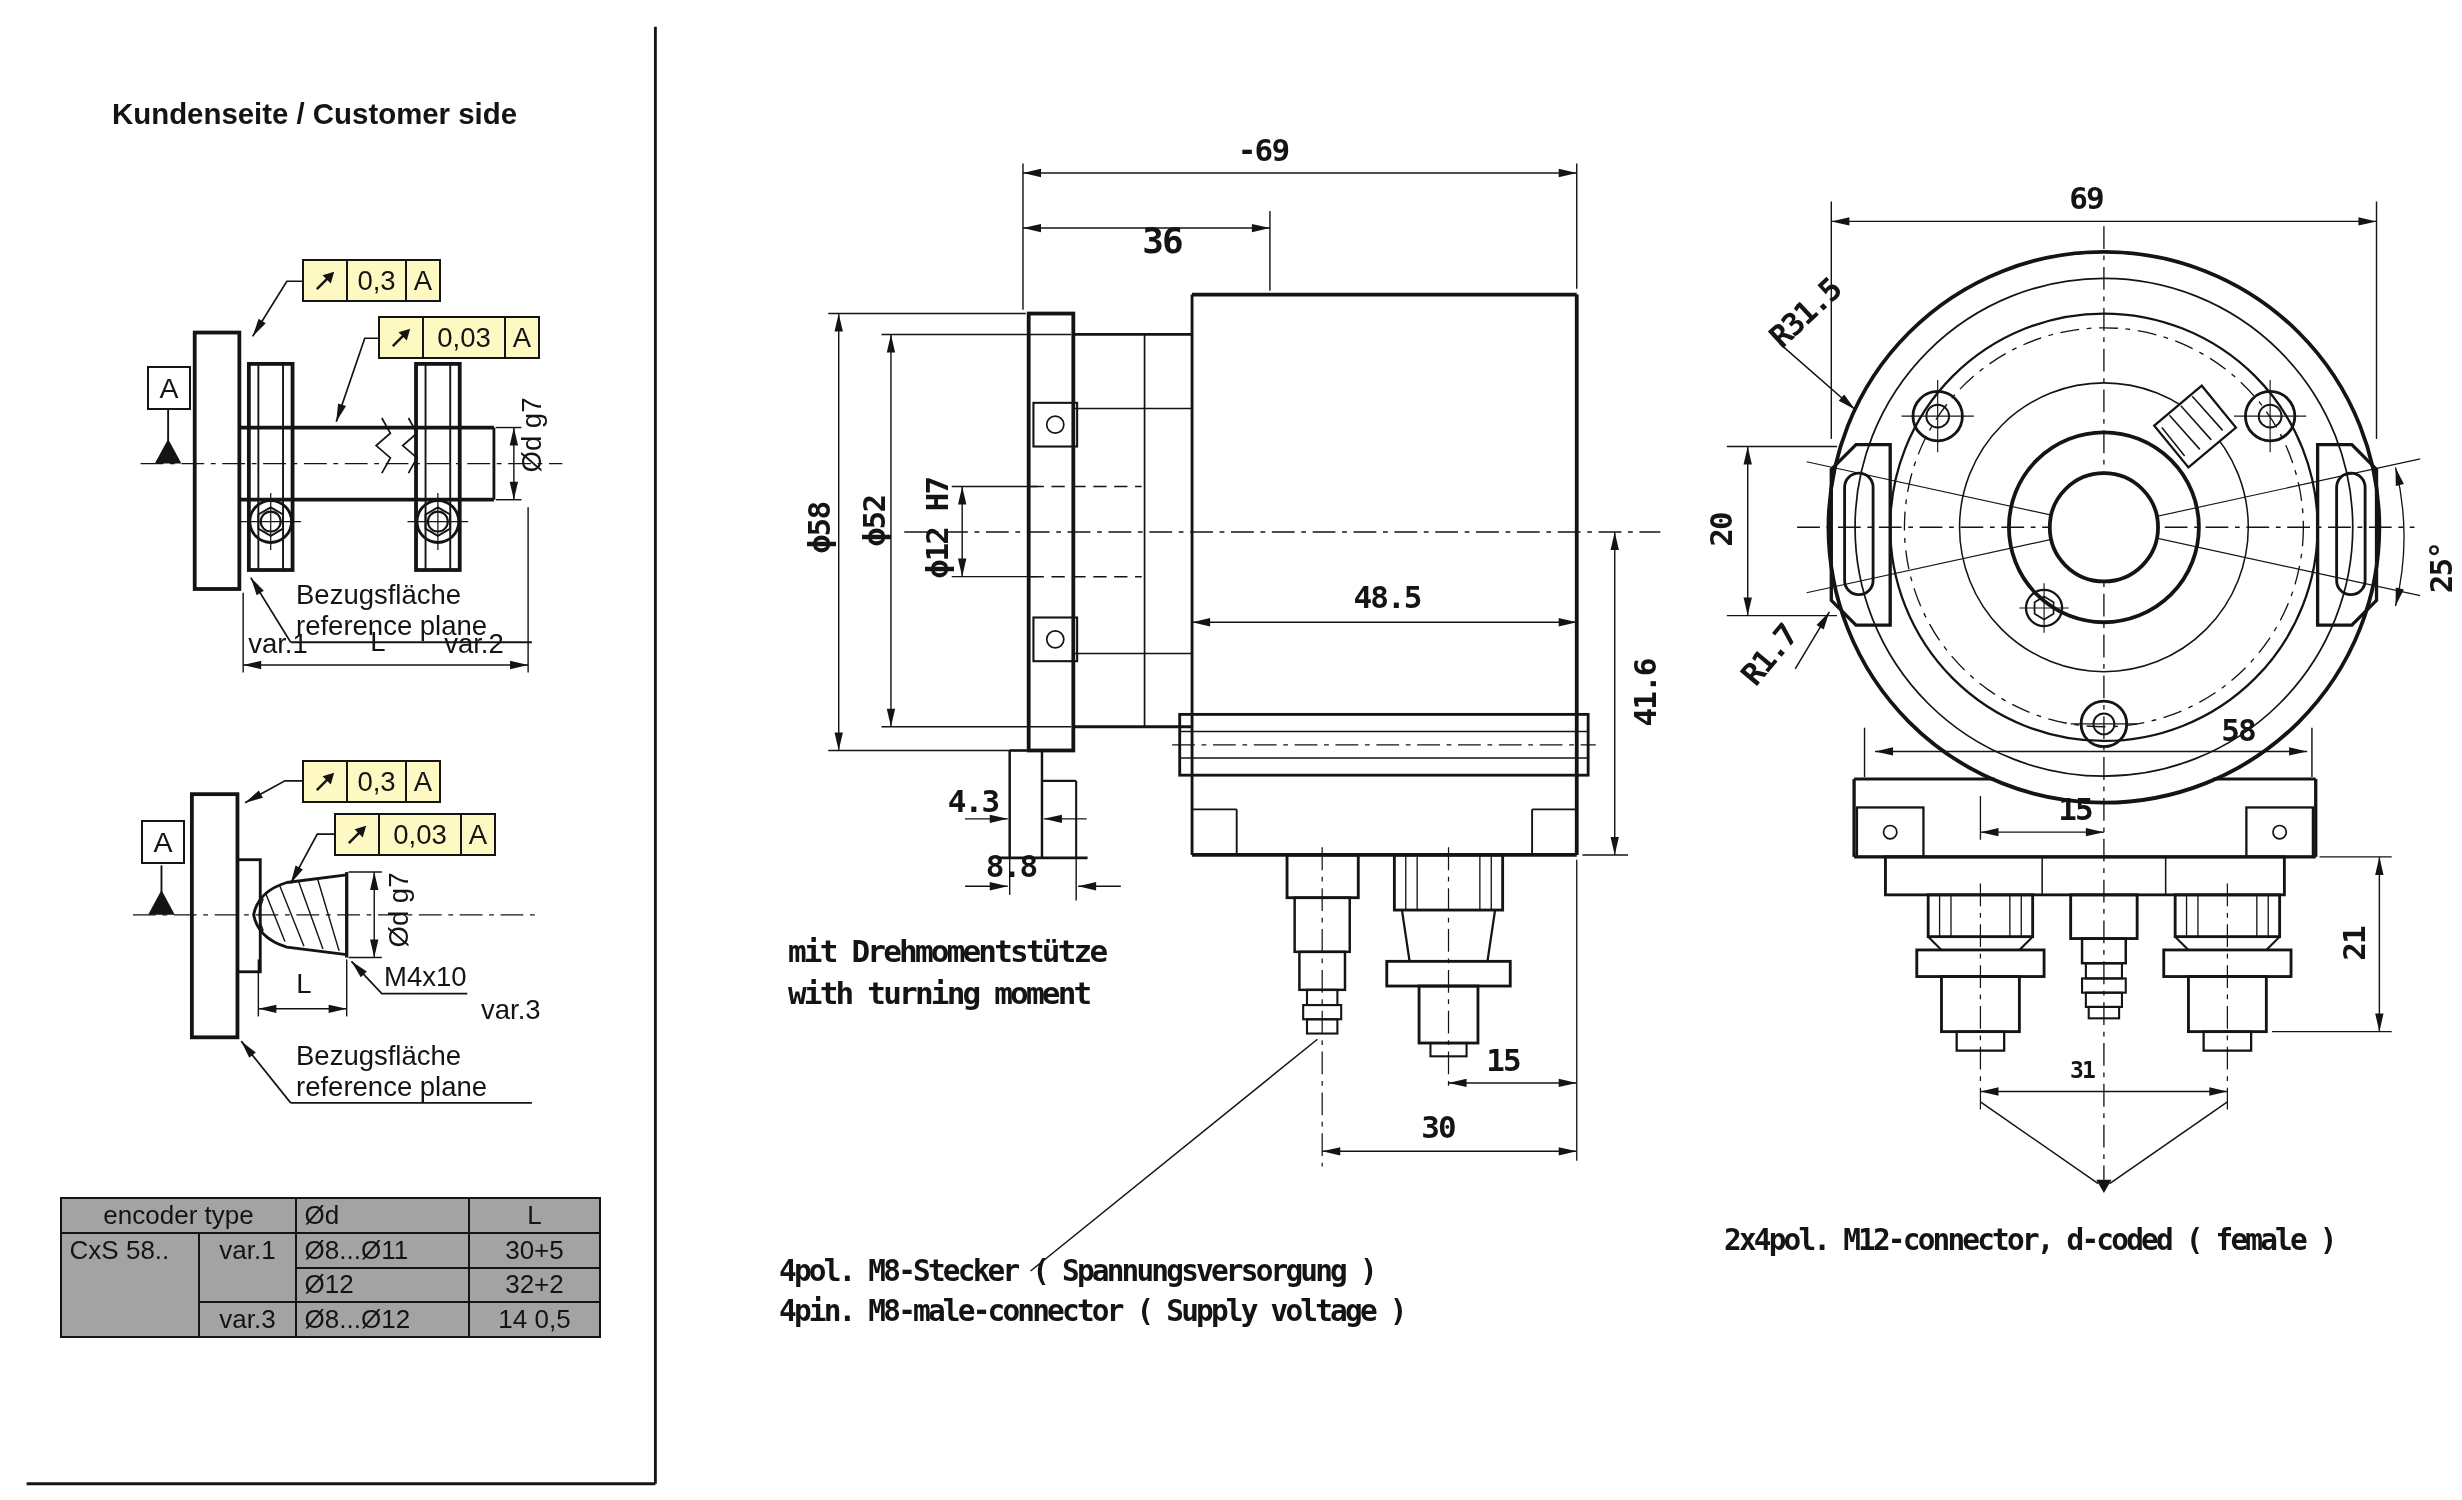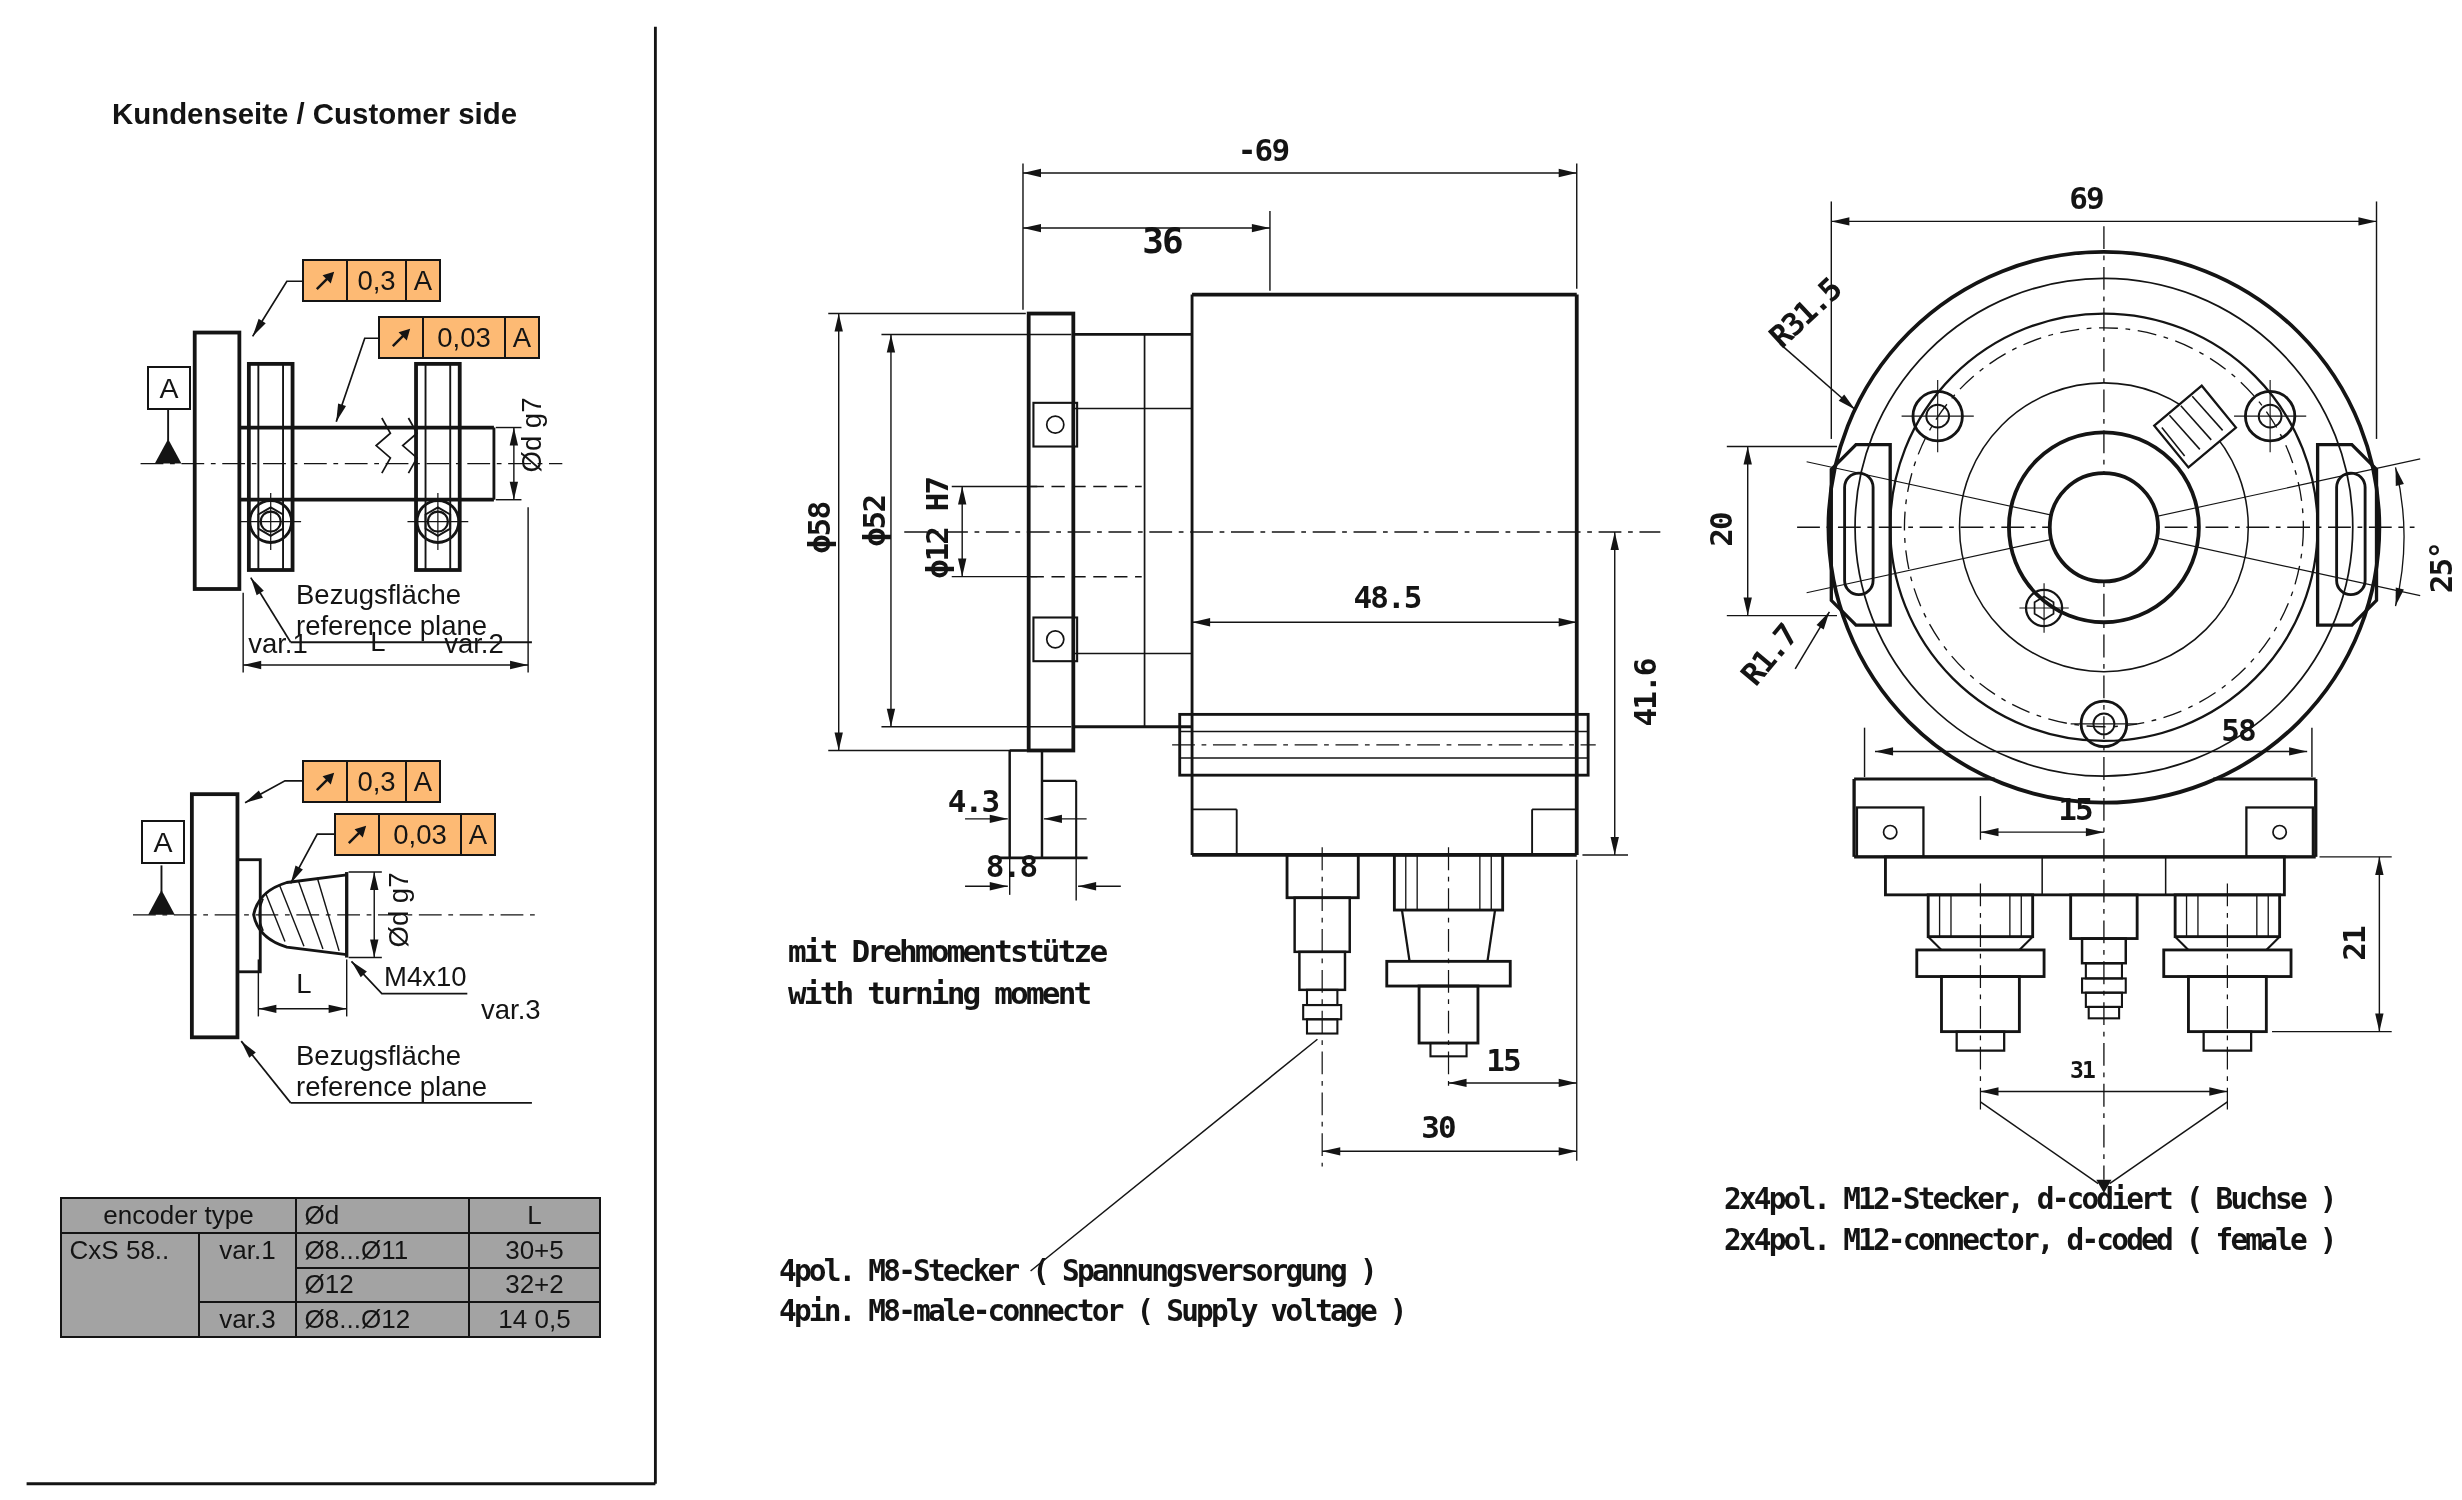--- a/index.html
+++ b/index.html
@@ -8,21 +8,21 @@
   svg.lineart{position:absolute;left:0;top:0;}
   .lbl{position:absolute;white-space:pre;line-height:1.05;}
   .sans{font-family:"Liberation Sans",sans-serif;}
   .mono{font-family:"DejaVu Sans Mono",monospace;font-weight:600;letter-spacing:-1.9px;}
   .mono.wide{letter-spacing:-2.8px;}
   .ctr{transform:translate(-50%,-50%);}
   .r90{transform:translate(-50%,-50%) rotate(-90deg);}
   .r43{transform:translate(-50%,-50%) rotate(-43deg);}
   .r50{transform:translate(-50%,-50%) rotate(-50deg);}
   .title{font-weight:bold;font-size:29.4px;}
-  .gdt{position:absolute;display:flex;background:#fdba74;border:2.8px solid #141414;height:43px;box-sizing:border-box;align-items:stretch;}
+  .gdt{position:absolute;display:flex;background:#fef9c3;border:2.8px solid #141414;height:43px;box-sizing:border-box;align-items:stretch;}
   .gdt .cell{display:flex;align-items:center;justify-content:center;font-size:27.5px;border-left:2.8px solid #141414;box-sizing:border-box;}
   .gdt .cell.icon{border-left:none;width:42px;}
   .datumbox{position:absolute;width:44px;height:44px;border:2.8px solid #141414;background:#fff;
             display:flex;align-items:center;justify-content:center;font-size:28.5px;box-sizing:border-box;}
   table.spec{position:absolute;left:60px;top:1197px;border-collapse:collapse;font-size:26px;background:#a3a3a3;table-layout:fixed;}
   .spec td{border:2.8px solid #141414;padding:0.9px 7.6px;height:31px;overflow:hidden;}
 </style>
 </head>
 <body>
 
@@ -410,17 +410,16 @@
 
 <div class="lbl mono ctr" style="left:2086px;top:198px;font-size:31px;">69</div>
 <div class="lbl mono r43" style="left:1805px;top:313px;font-size:31px;">R31.5</div>
 <div class="lbl mono r90" style="left:1721px;top:530px;font-size:31px;">20</div>
 <div class="lbl mono r50" style="left:1769px;top:655px;font-size:31px;">R1.7</div>
 <div class="lbl mono r90" style="left:2441px;top:568px;font-size:31px;">25°</div>
 <div class="lbl mono ctr" style="left:2238px;top:730px;font-size:31px;">58</div>
 <div class="lbl mono ctr" style="left:2075px;top:809px;font-size:31px;">15</div>
 <div class="lbl mono r90" style="left:2354px;top:944px;font-size:31px;">21</div>
 <div class="lbl mono ctr" style="left:2082px;top:1070px;font-size:23px;">31</div>
-<div class="lbl mono wide" style="left:1724px;top:1184px;font-size:29.4px;">2x4pol. M12-Stecker, d-codiert ( Buchse )</div>
 <div class="lbl mono wide" style="left:1724px;top:1225px;font-size:29.4px;">2x4pol. M12-connector, d-coded ( female )</div>
 
 </div>
 
 
 </body></html>

